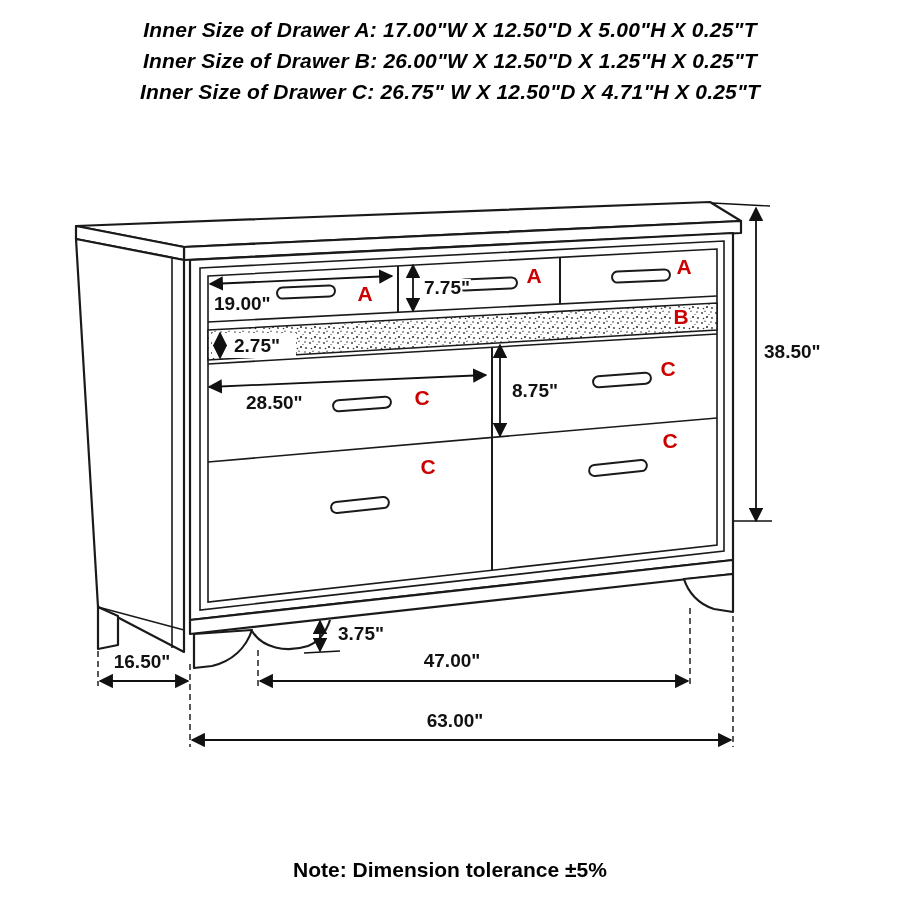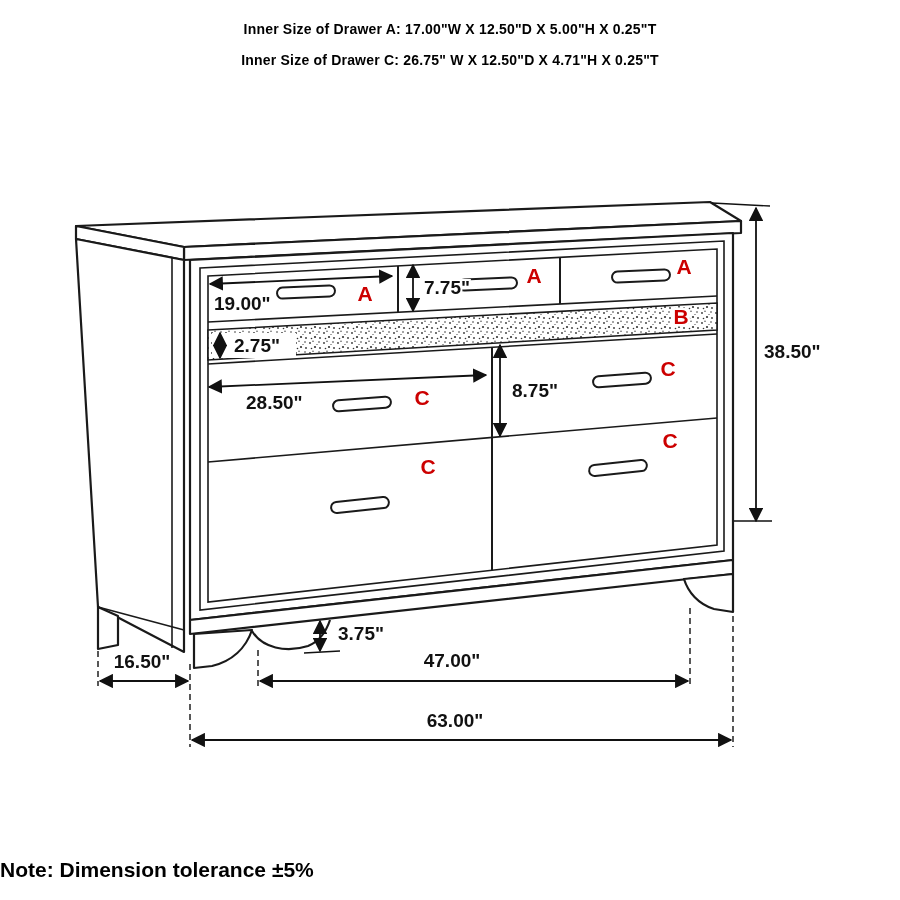--- a/index.html
+++ b/index.html
@@ -1,33 +1,34 @@
 <!DOCTYPE html>
 <html><head>
 <meta charset="utf-8">
 <style>
   html,body{margin:0;padding:0;background:#fff;}
   .canvas{position:relative;width:900px;height:900px;background:#ffffff;overflow:hidden;
           font-family:"Liberation Sans",sans-serif;color:#000;}
   .header{position:absolute;top:14px;left:0;width:100%;text-align:center;}
-  .header div{font-size:14px;font-weight:bold;line-height:31px;letter-spacing:.2px;}
-  .note{position:absolute;top:858px;left:0;width:100%;text-align:left;
+  .header div{font-size:21px;font-weight:bold;line-height:31px;letter-spacing:.2px;font-style:italic;}
+  .note{position:absolute;top:858px;left:0;width:100%;text-align:center;
         font-size:21px;font-weight:bold;}
   svg{position:absolute;left:0;top:0;}
   svg text{font-family:"Liberation Sans",sans-serif;}
   .dim{font-size:19px;font-weight:bold;fill:#111;paint-order:stroke fill;stroke:#fff;stroke-width:4px;}
   .letter{font-size:21px;font-weight:bold;fill:#cc0000;paint-order:stroke fill;stroke:#fff;stroke-width:5px;}
 </style>
 </head>
 <body>
 
 <div class="canvas">
 
   <div class="header">
     <div>Inner Size of Drawer A: 17.00"W X 12.50"D X 5.00"H X 0.25"T</div>
+    <div>Inner Size of Drawer B: 26.00"W X 12.50"D X 1.25"H X 0.25"T</div>
     <div>Inner Size of Drawer C: 26.75" W X 12.50"D X 4.71"H X 0.25"T</div>
   </div>
 
   <svg width="900" height="900" viewBox="0 0 900 900">
     <defs>
       <marker id="arr" viewBox="0 0 10 10" refX="9" refY="5" markerWidth="8" markerHeight="8" orient="auto-start-reverse">
         <path d="M0,0 L10,5 L0,10 Z" fill="#111"></path>
       </marker>
       <pattern id="speckle" width="14" height="10" patternUnits="userSpaceOnUse">
         <rect width="14" height="10" fill="#ffffff"></rect>

